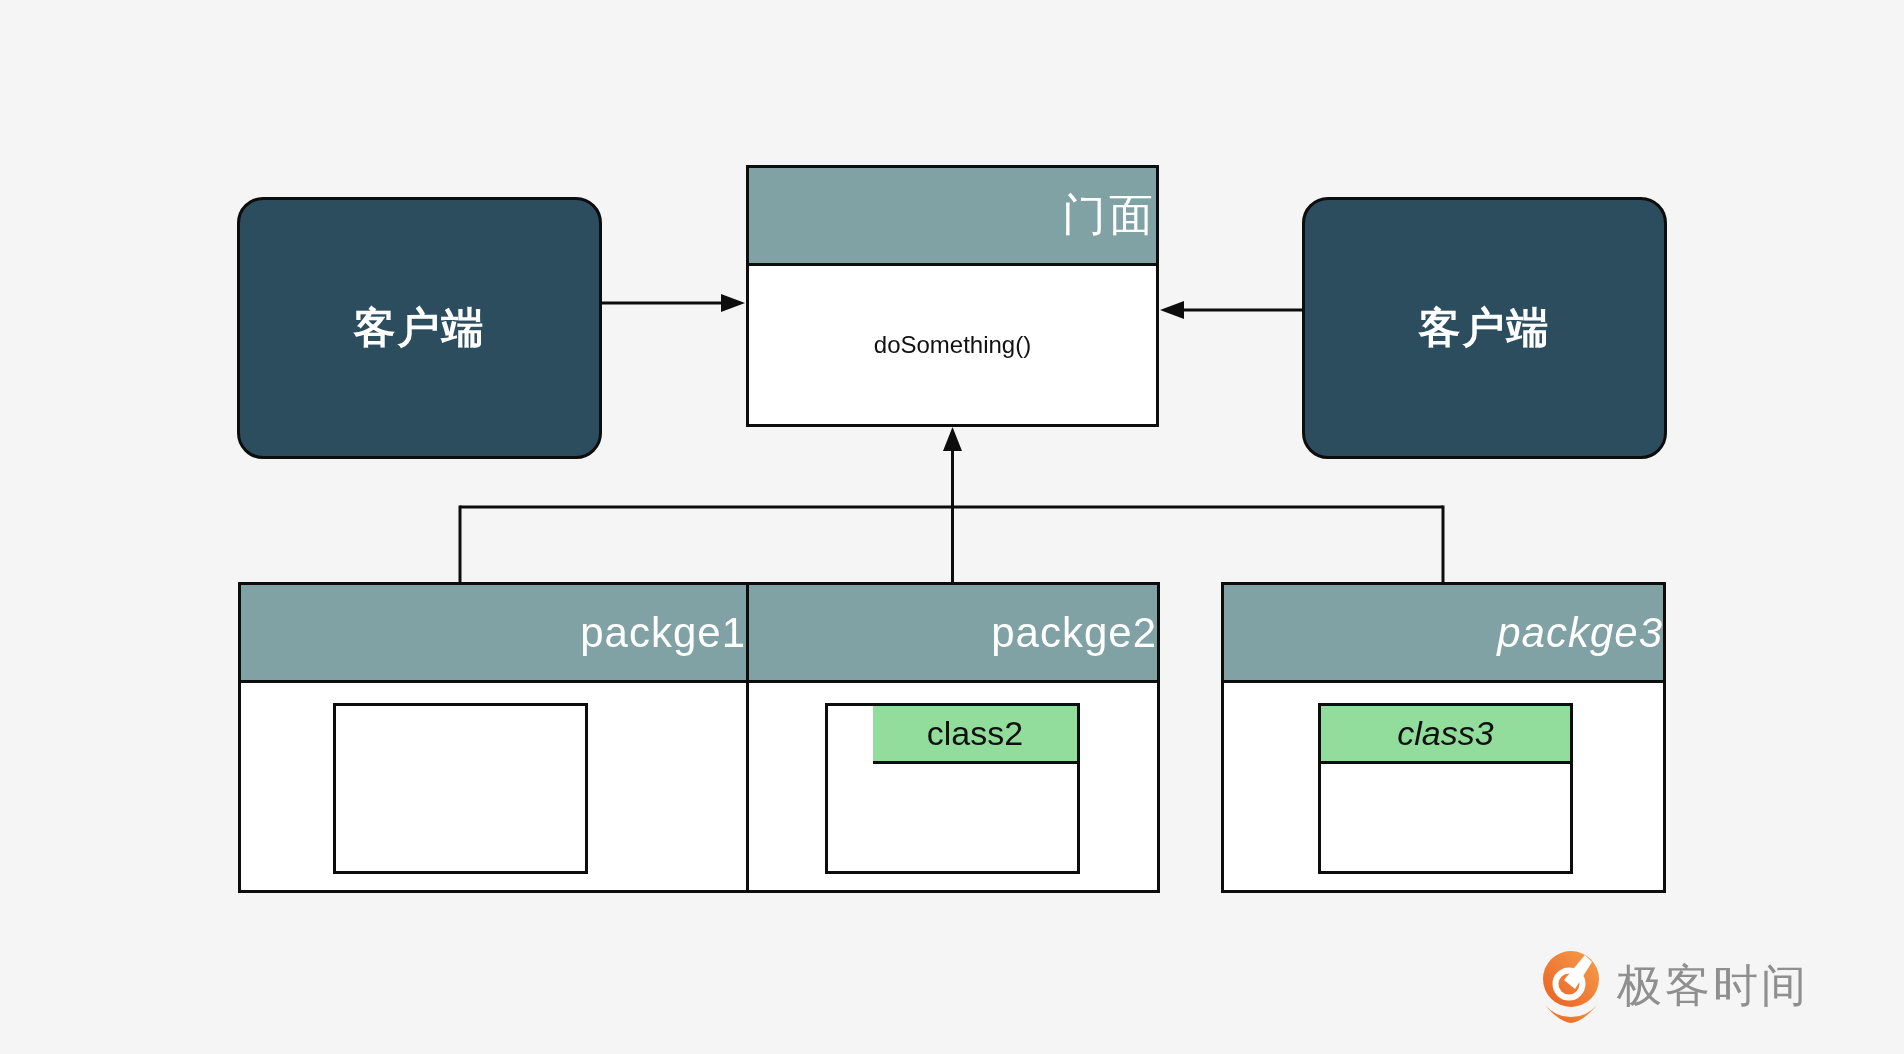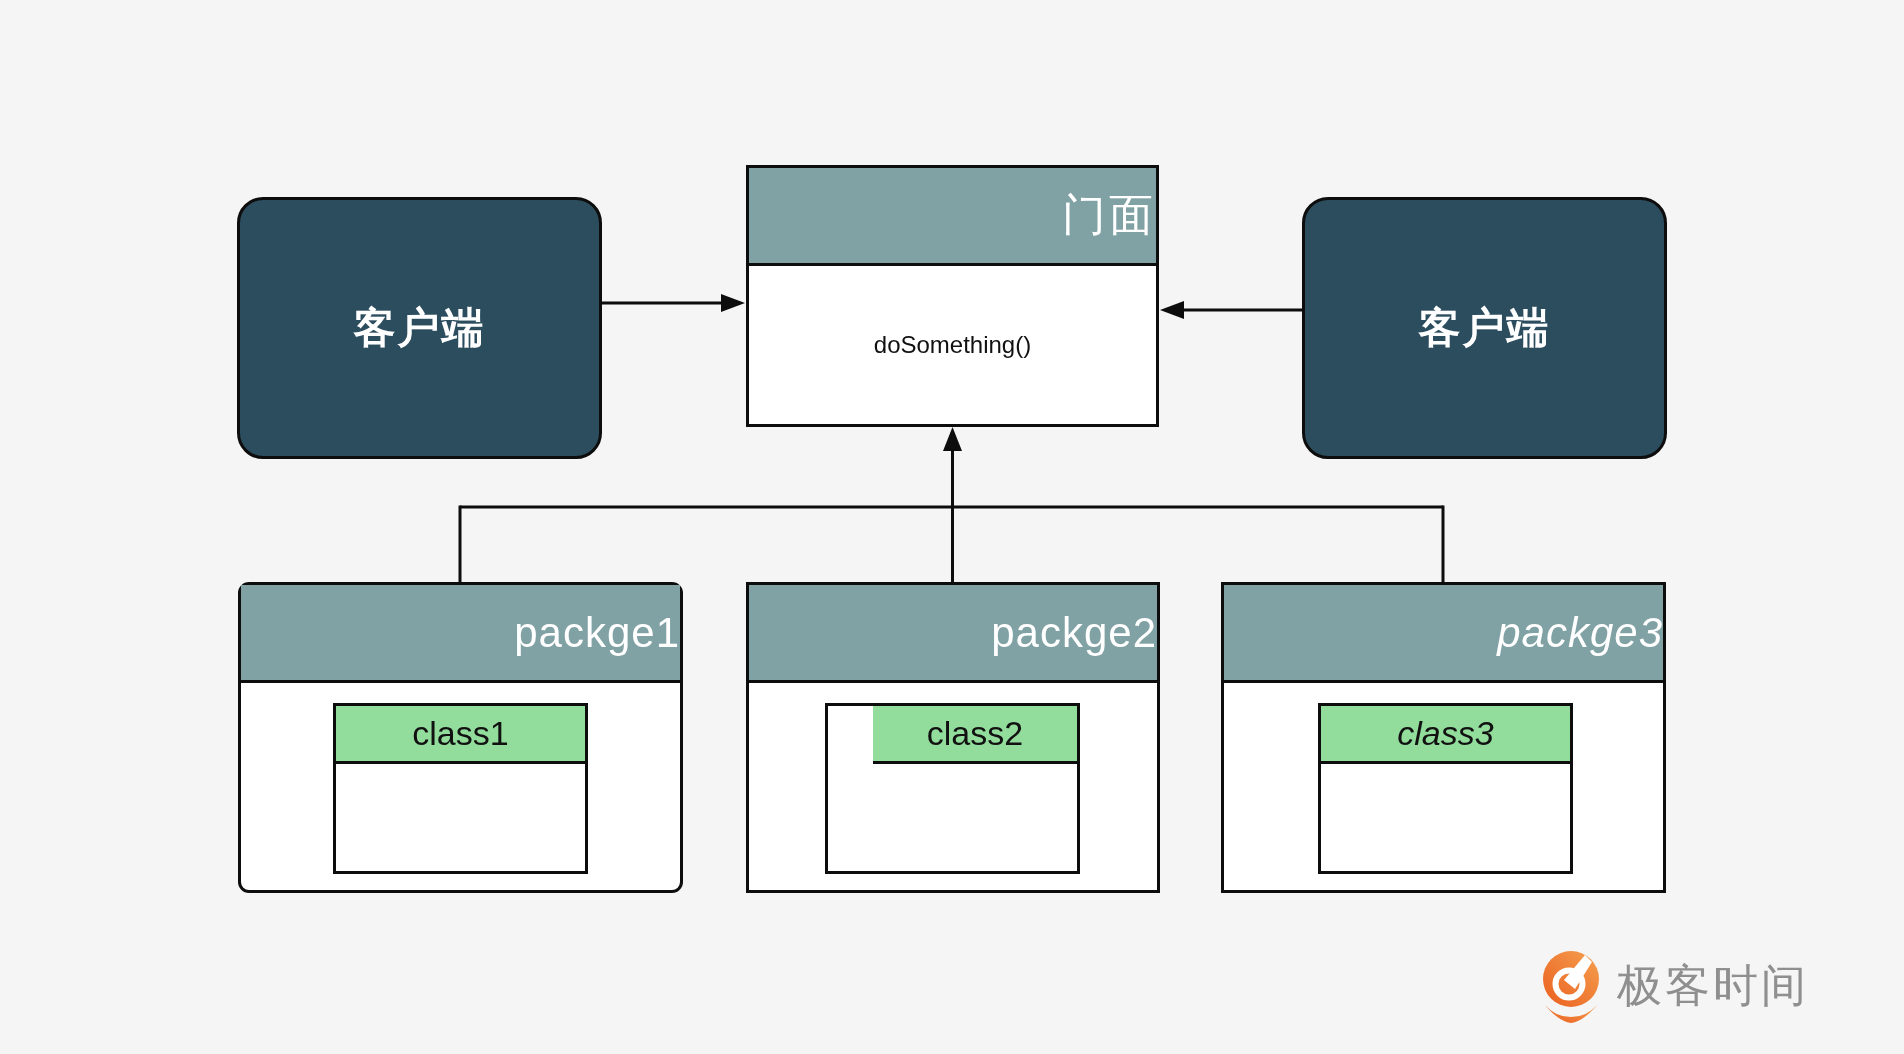--- a/index.html
+++ b/index.html
@@ -52,21 +52,21 @@
     color:var(--text-dark);font-size:24px;font-weight:500;
   }
 
   
   .package{
     position:absolute;top:582px;height:311px;
     background:#ffffff;border:3px solid var(--line);
     display:flex;flex-direction:column;
   }
   .package .box-header{height:98px;font-size:42px;font-weight:500;letter-spacing:1px;}
-  .package.p1{left:238px;width:445px;border-radius:11px;}
+  .package.p1{left:238px;width:511px;}
   .package.p2{left:746px;width:414px;}
   .package.p3{left:1221px;width:445px;font-style:italic;}
 
   
   .class-box{
     position:absolute;top:703px;width:255px;height:171px;
     background:#ffffff;border:3px solid var(--line);
     display:flex;flex-direction:column;
   }
   .class-box .class-header{
@@ -140,23 +140,20 @@
       <span>packge2</span>
     </div>
   </div>
   <div class="package p3">
     <div class="box-header">
       <span>packge3</span>
     </div>
   </div>
 
   <div class="class-box c1">
-    <div class="class-header">
-      <span>class1</span>
-    </div>
     <div class="class-body"></div>
   </div>
   <div class="class-box c2">
     <div class="class-header">
       <span>class2</span>
     </div>
     <div class="class-body"></div>
   </div>
   <div class="class-box c3">
     <div class="class-header">

